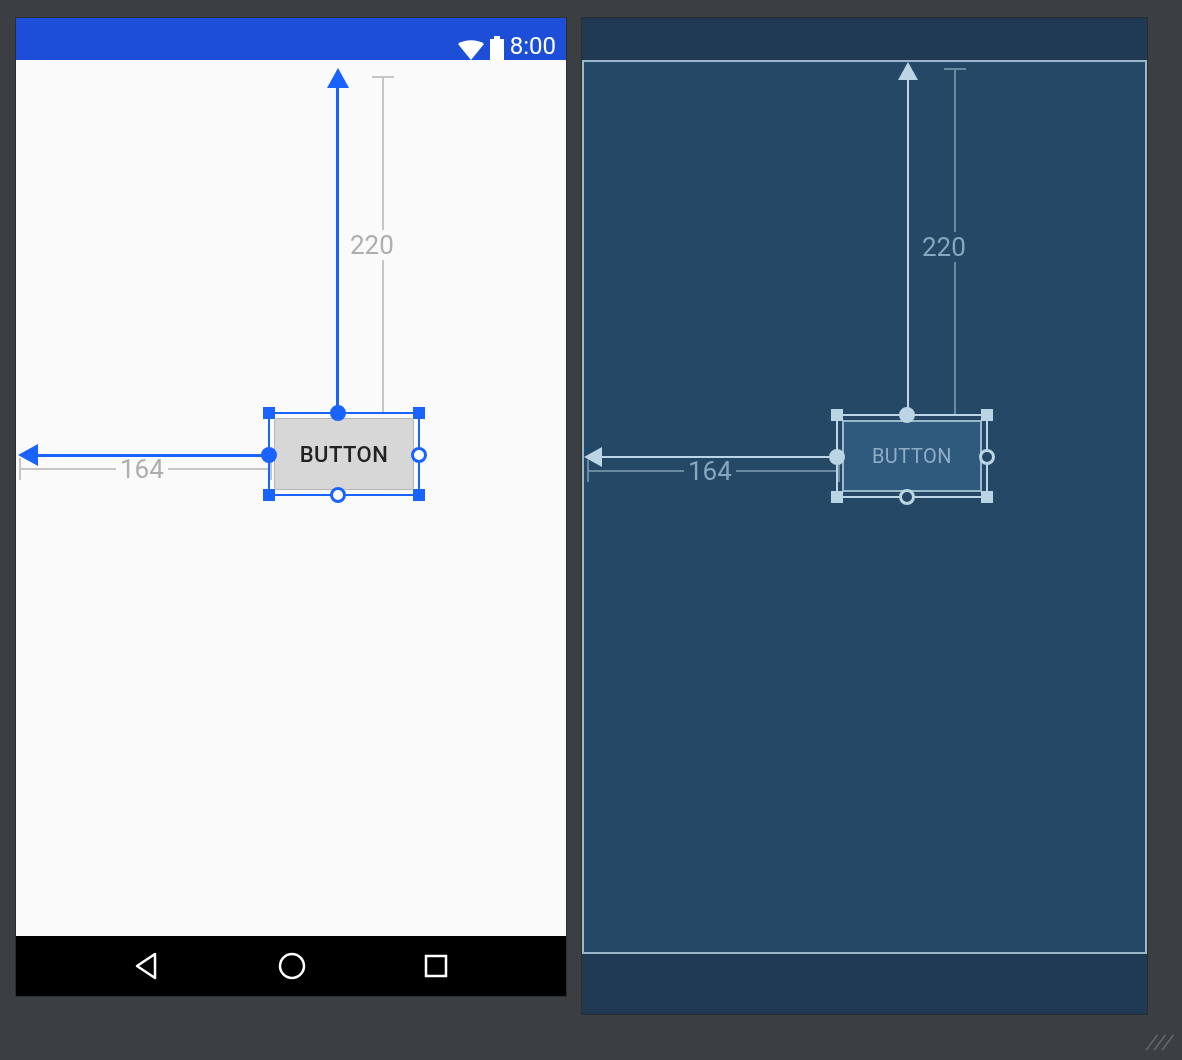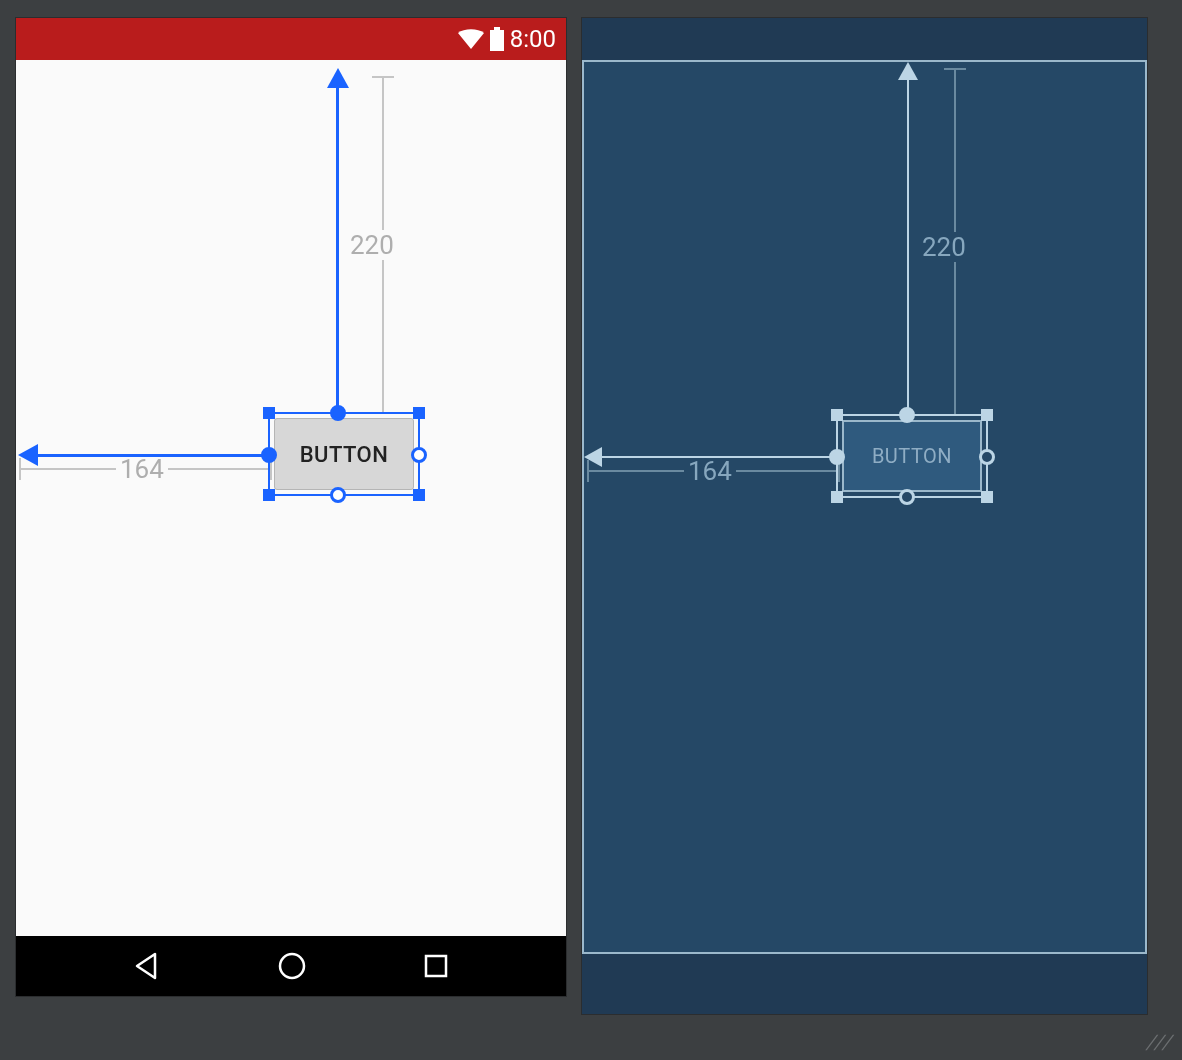--- a/index.html
+++ b/index.html
@@ -24,25 +24,25 @@
   .design-pane {
     position: relative;
     width: 550px;
     height: 978px;
     background: #000;
     flex: none;
     box-shadow: 0 0 0 1px #2b2d2f;
   }
   .status-bar {
     height: 42px;
-    background: #b91c1c;
+    background: #1d4ed8;
     color: #fff;
     display: flex;
     justify-content: flex-end;
-    align-items: center;
+    align-items: flex-end;
     padding: 0 10px;
     gap: 6px;
     font-size: 24px;
     font-weight: 400;
   }
   .wifi-icon, .batt-icon { display:inline-flex; }
   .device-screen {
     position: absolute;
     top: 42px; left: 0; right: 0; bottom: 60px;
     background: #fafafa;

